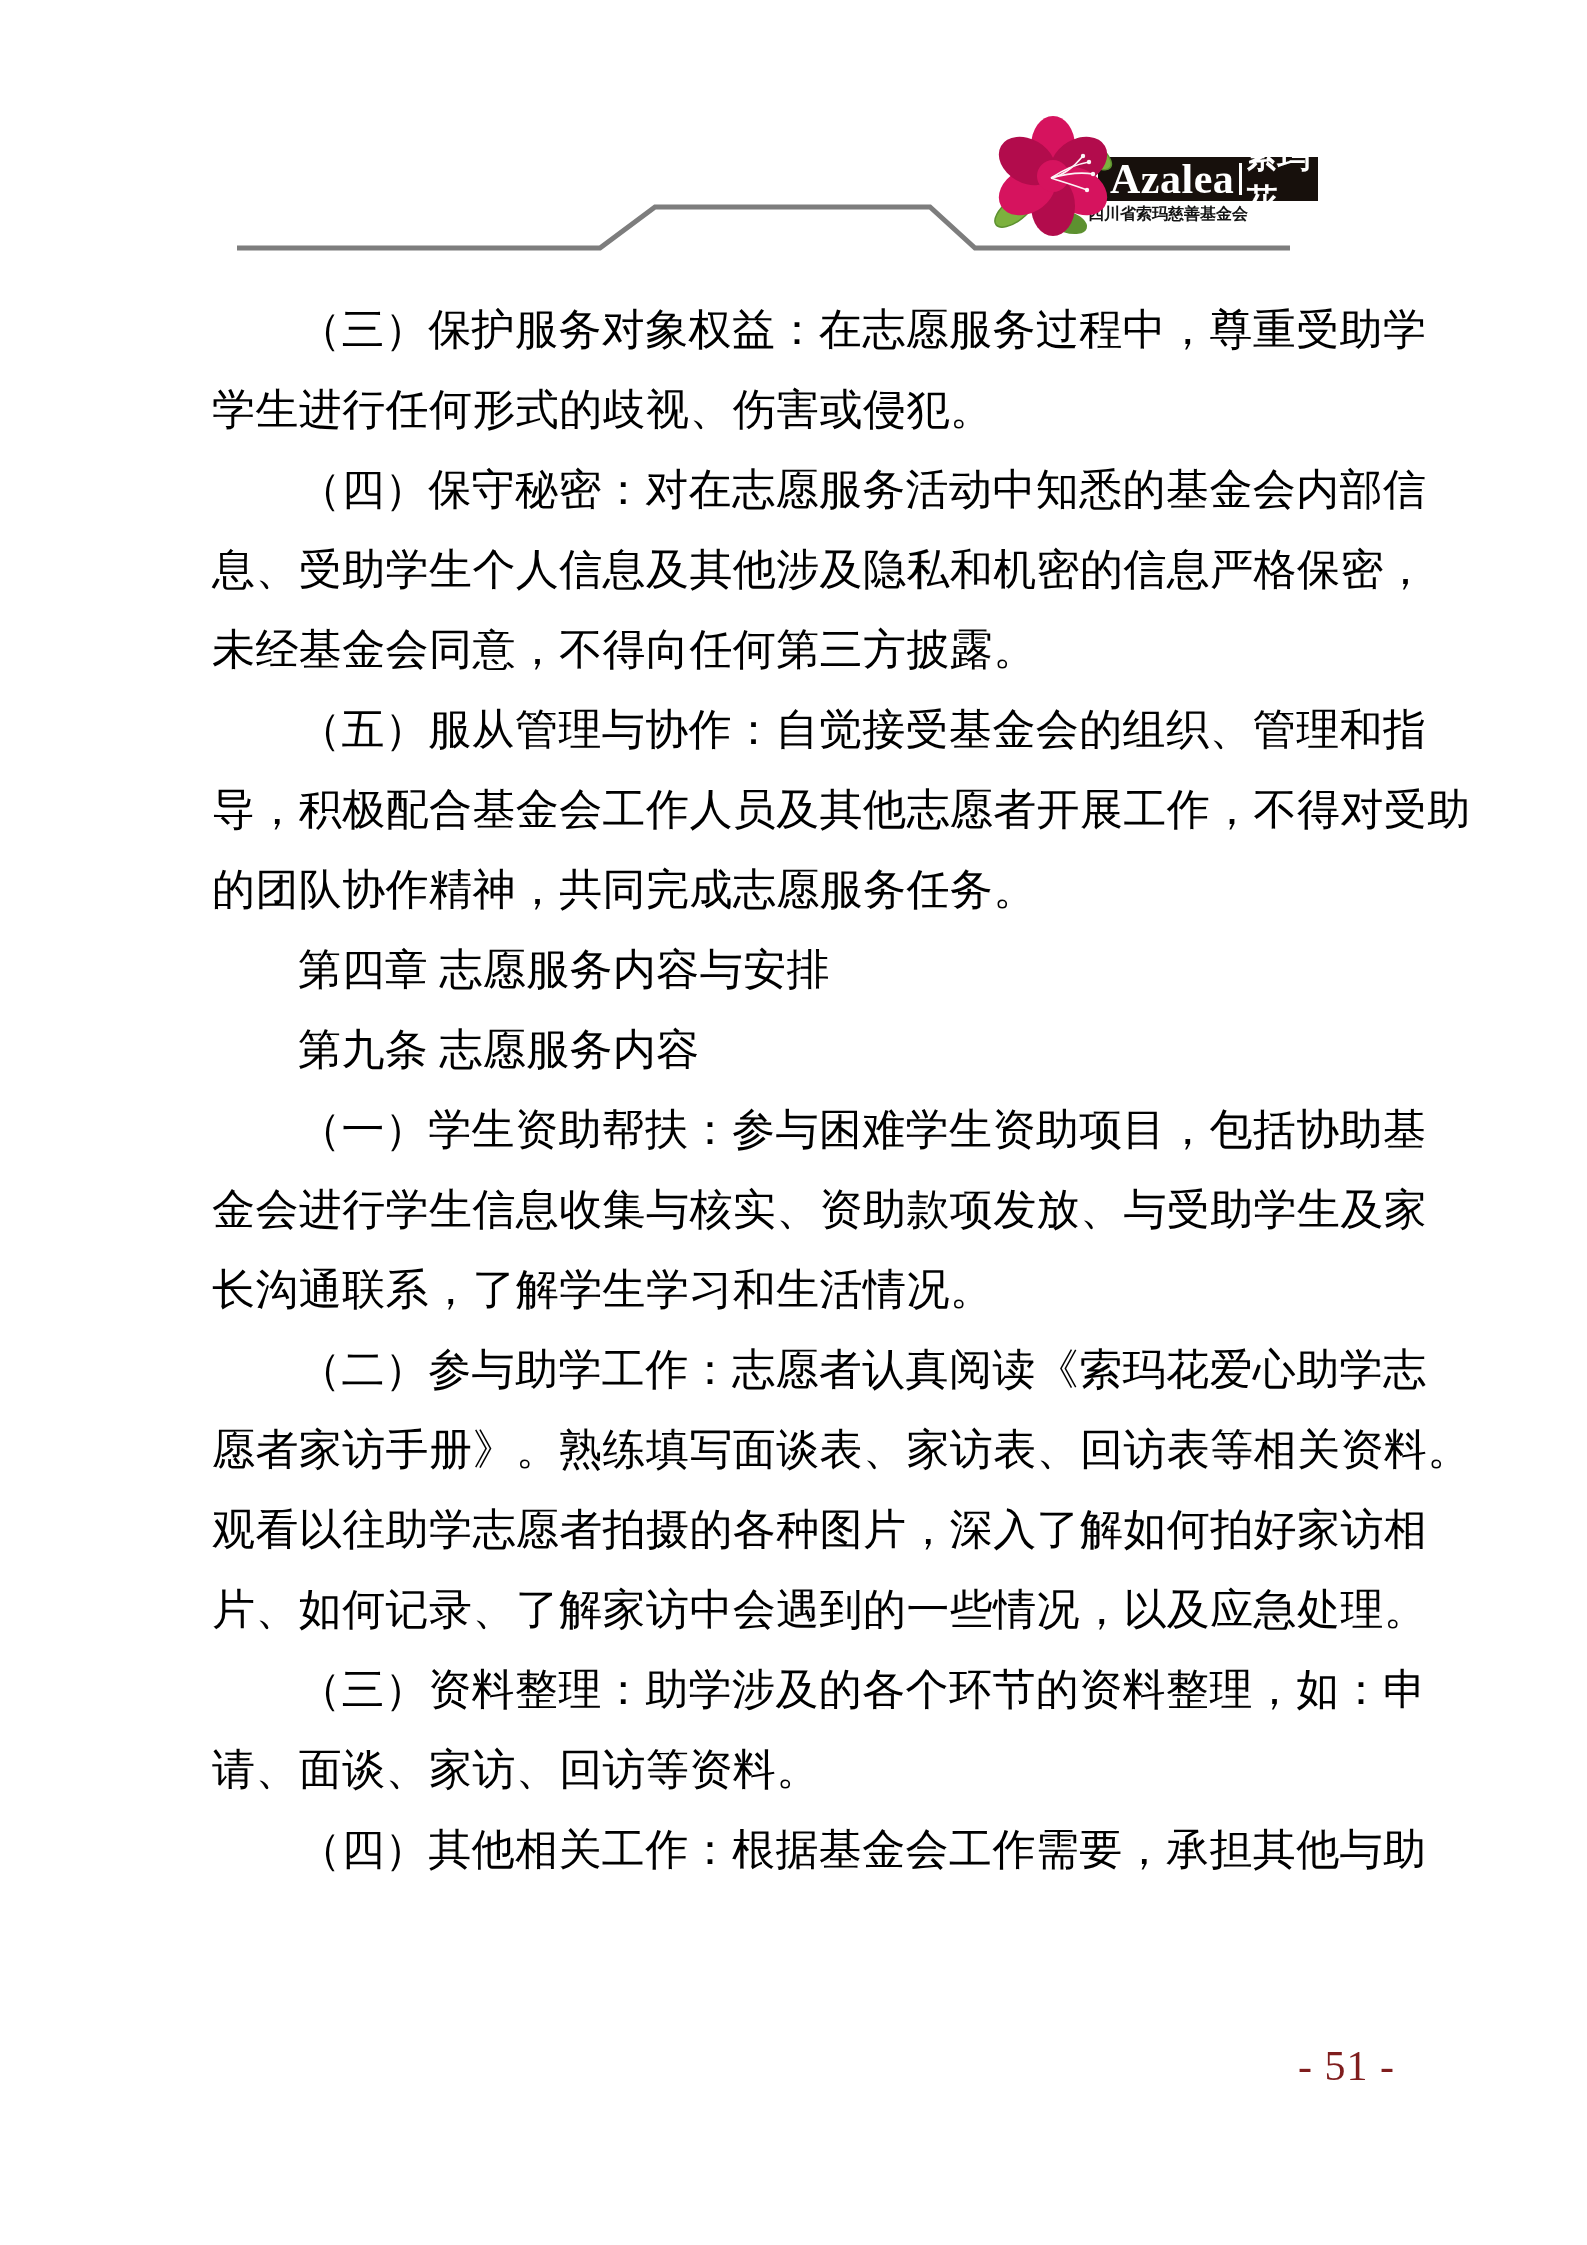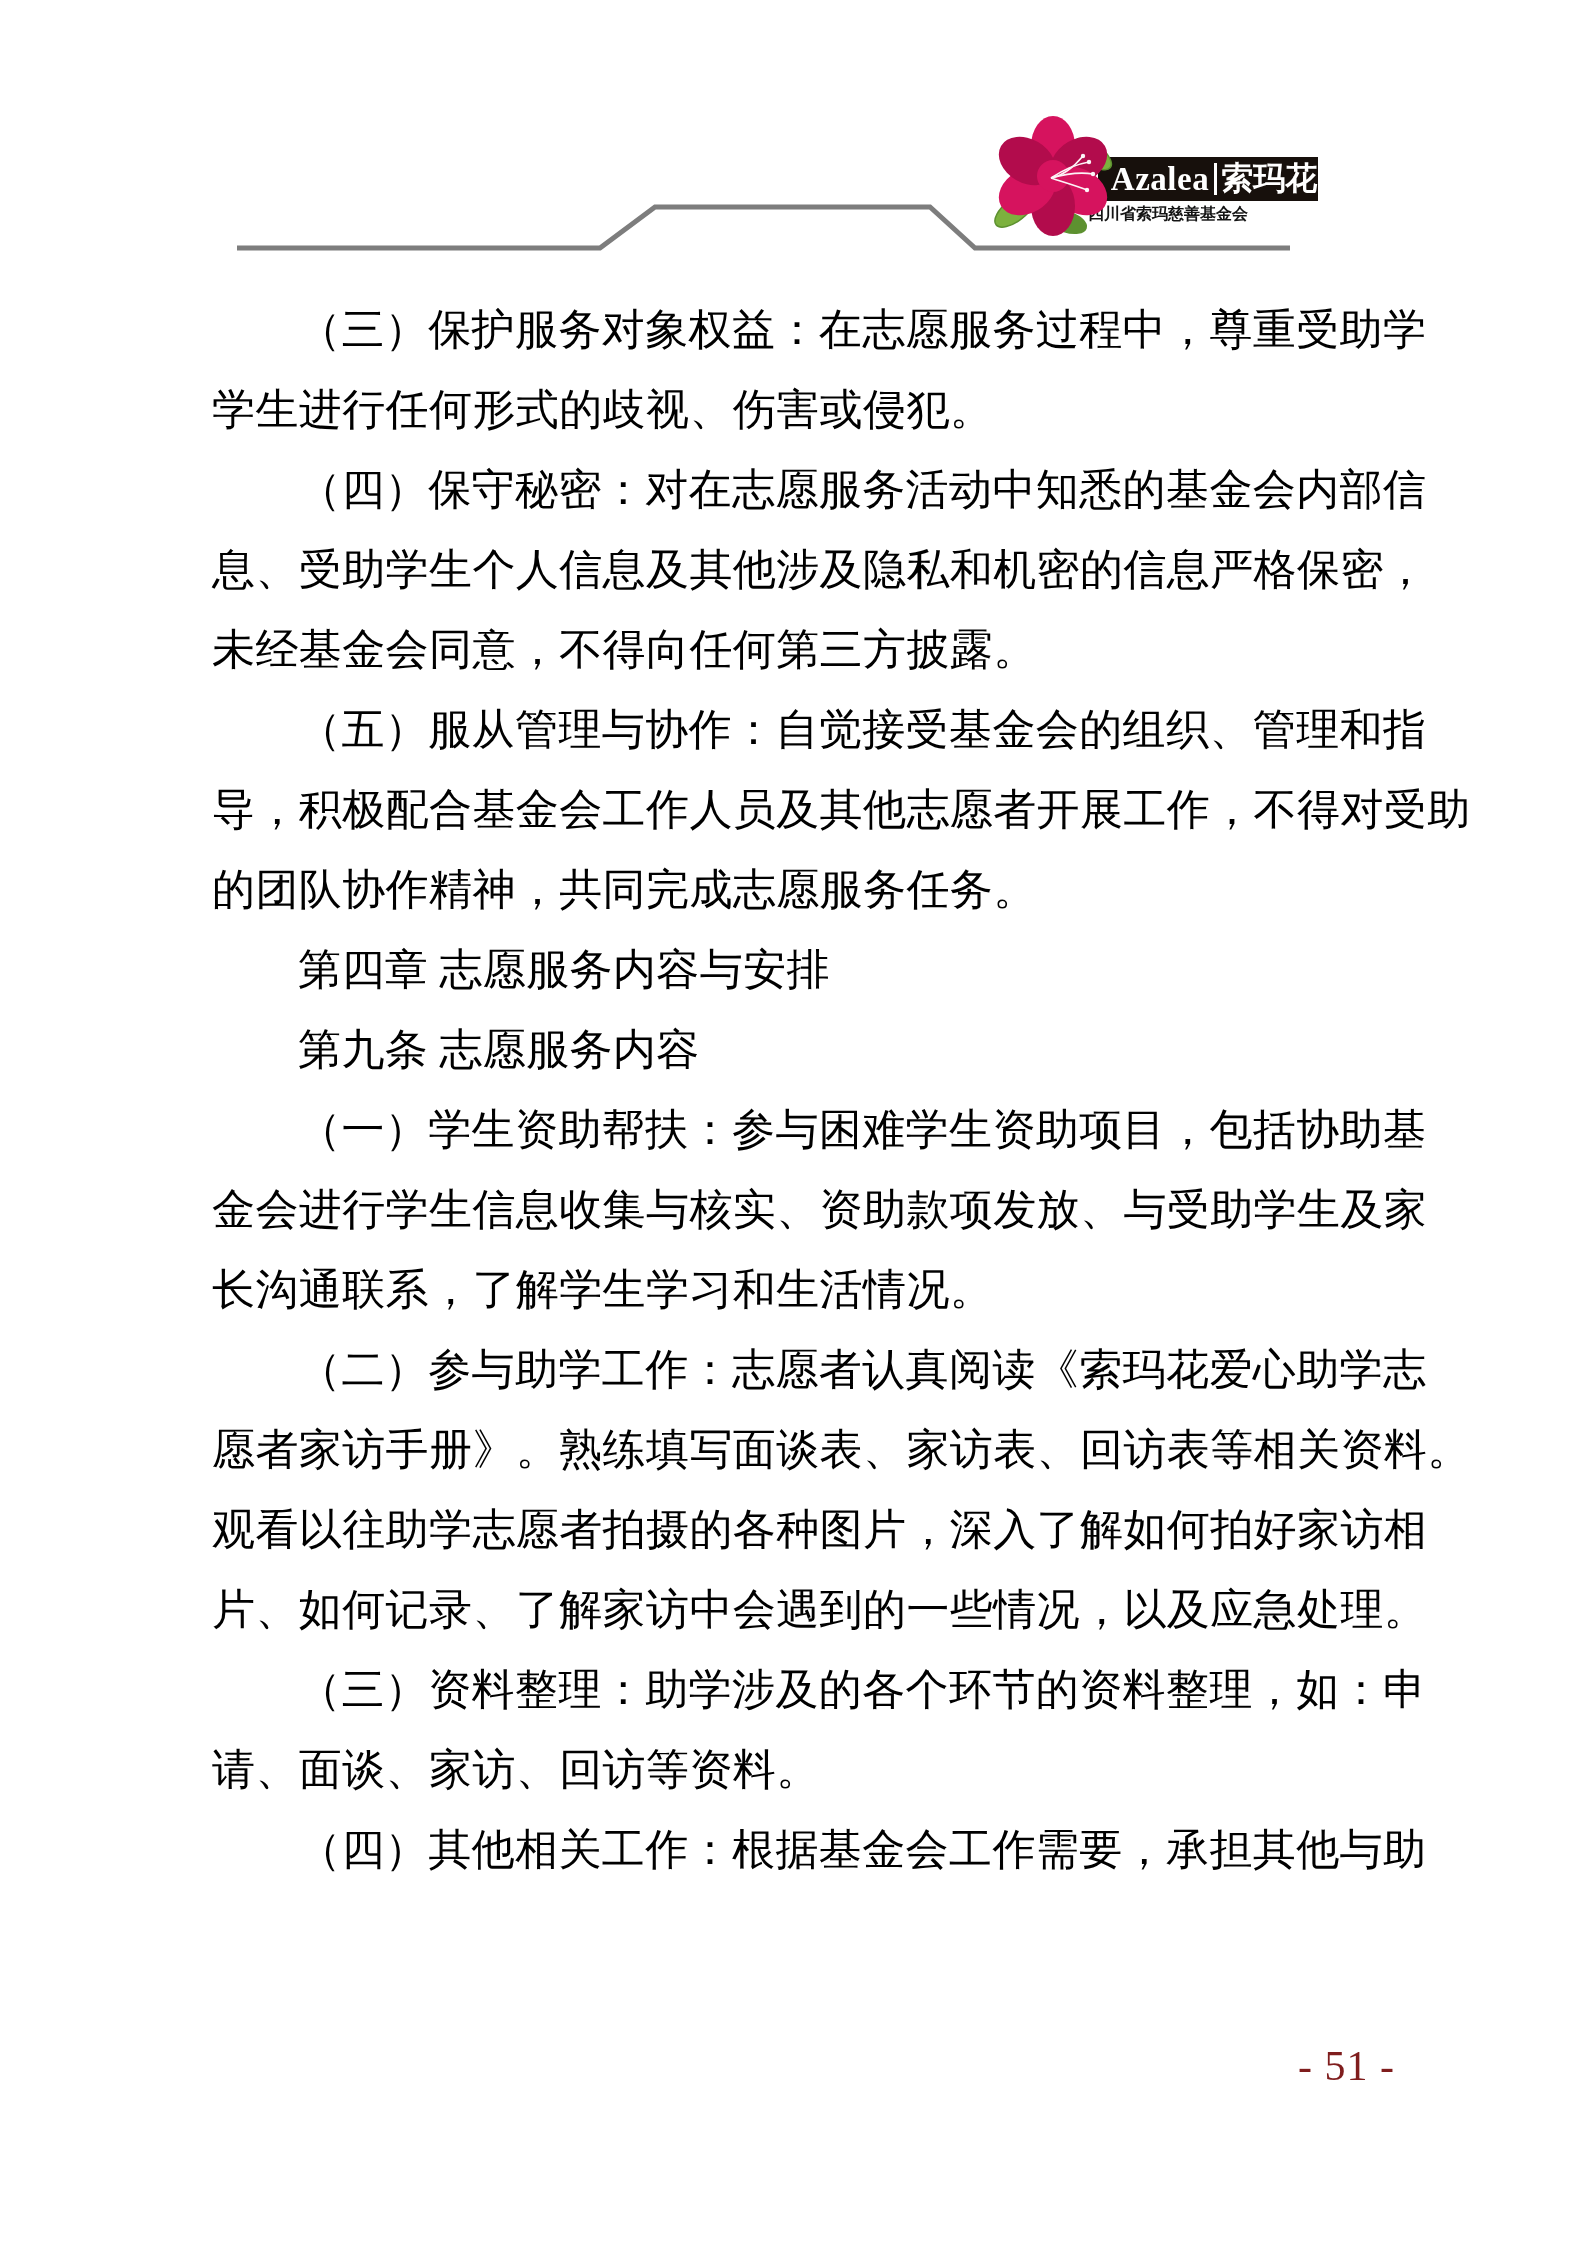--- a/index.html
+++ b/index.html
@@ -25,21 +25,21 @@
   .flower-svg {
     position:absolute; left:993px; top:112px; width:122px; height:126px; z-index:3;
   }
   .logo-banner {
     position:absolute; left:1098px; top:157px; width:220px; height:44px;
     background:var(--banner_black);
     display:flex; align-items:center; justify-content:center;
     padding-left:12px; z-index:2;
   }
   .logo-banner .brand-en {
-    color:#ffffff; font-size:33px; font-weight:bold; letter-spacing:0.5px;
+    color:#ffffff; font-size:42px; font-weight:bold; letter-spacing:0.5px;
     font-family:"Liberation Serif","DejaVu Serif",serif;
   }
   .logo-banner .brand-bar {
     width:3px; height:32px; background:#ffffff; margin:0 4px 0 5px;
   }
   .logo-banner .brand-zh {
     color:#ffffff; font-size:32px; font-weight:bold;
   }
   .logo-subtitle {
     position:absolute; left:1088px; top:200px; width:230px; height:28px; z-index:2;

